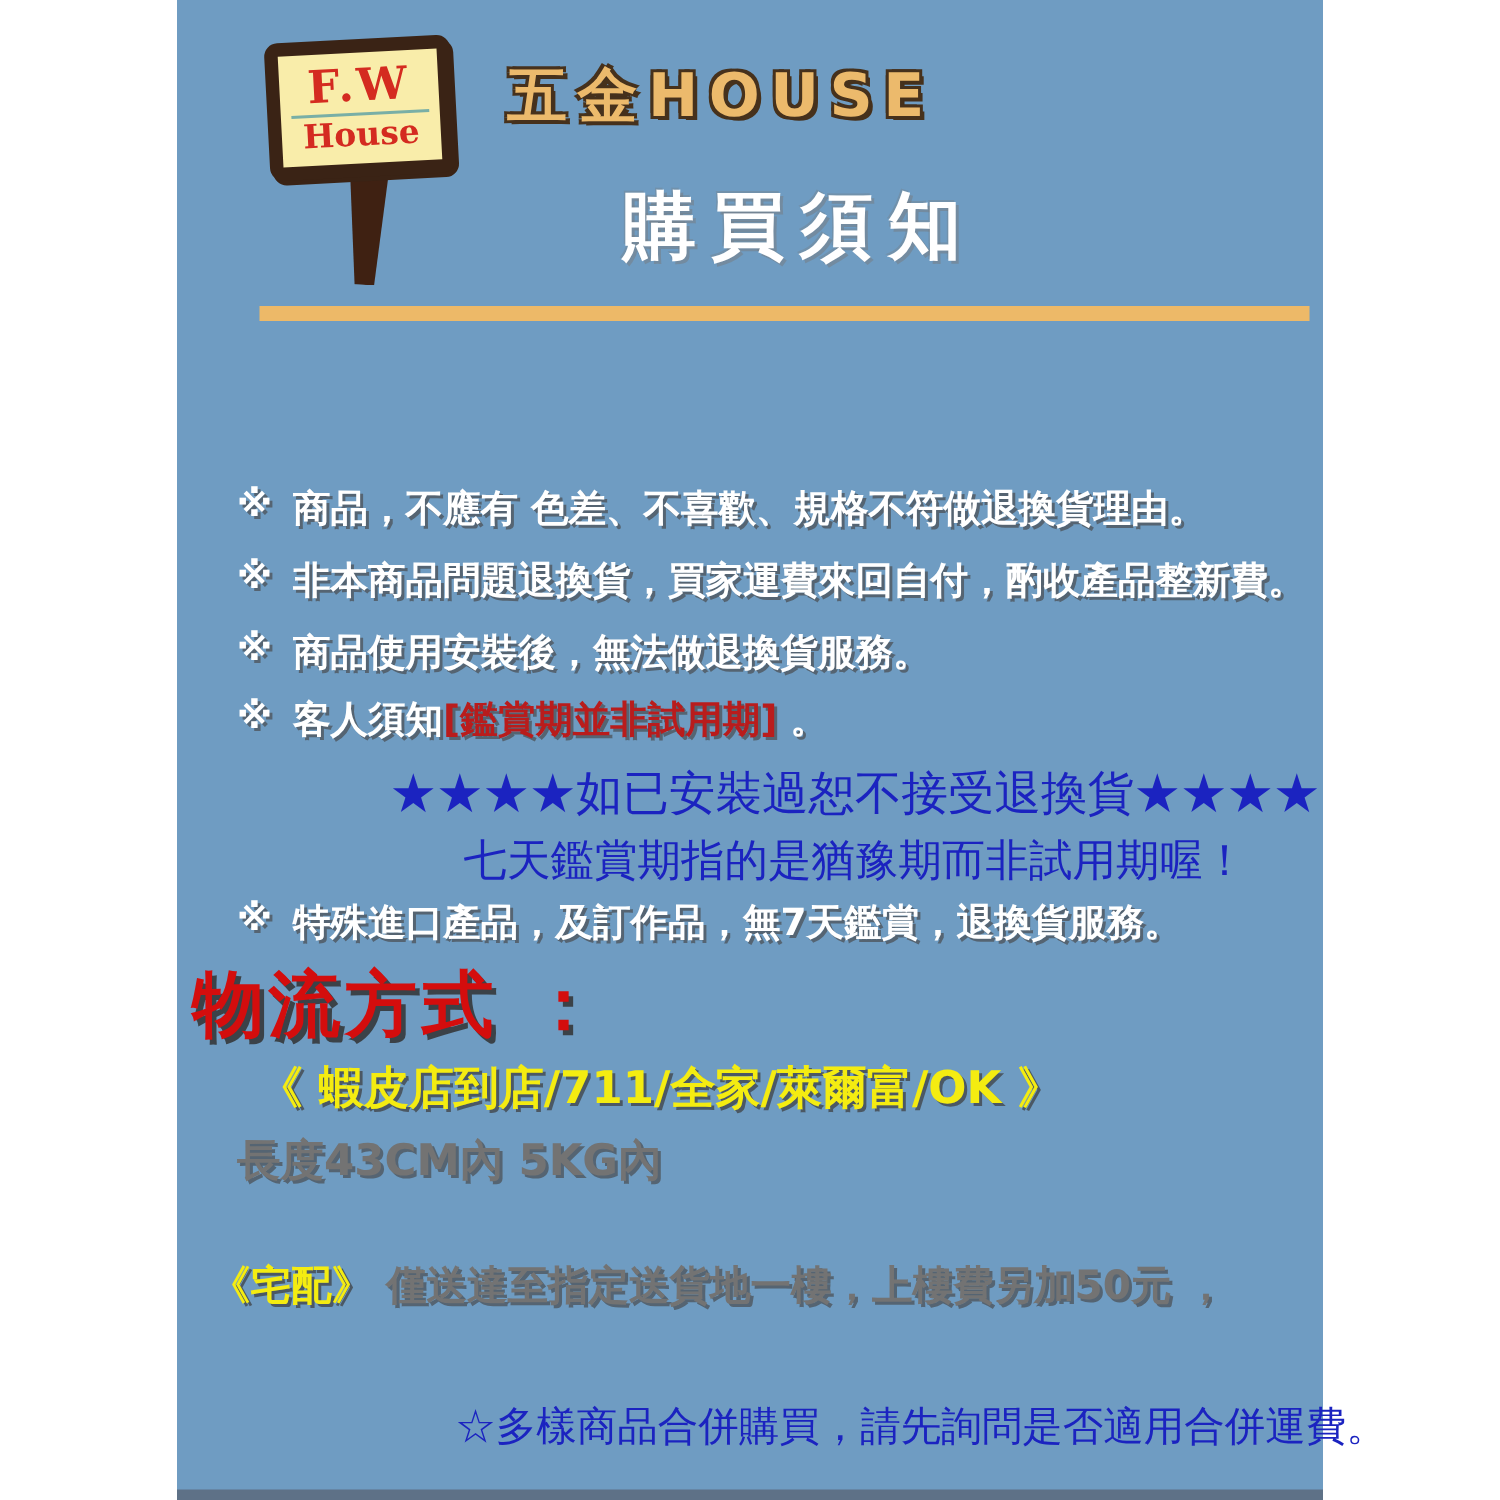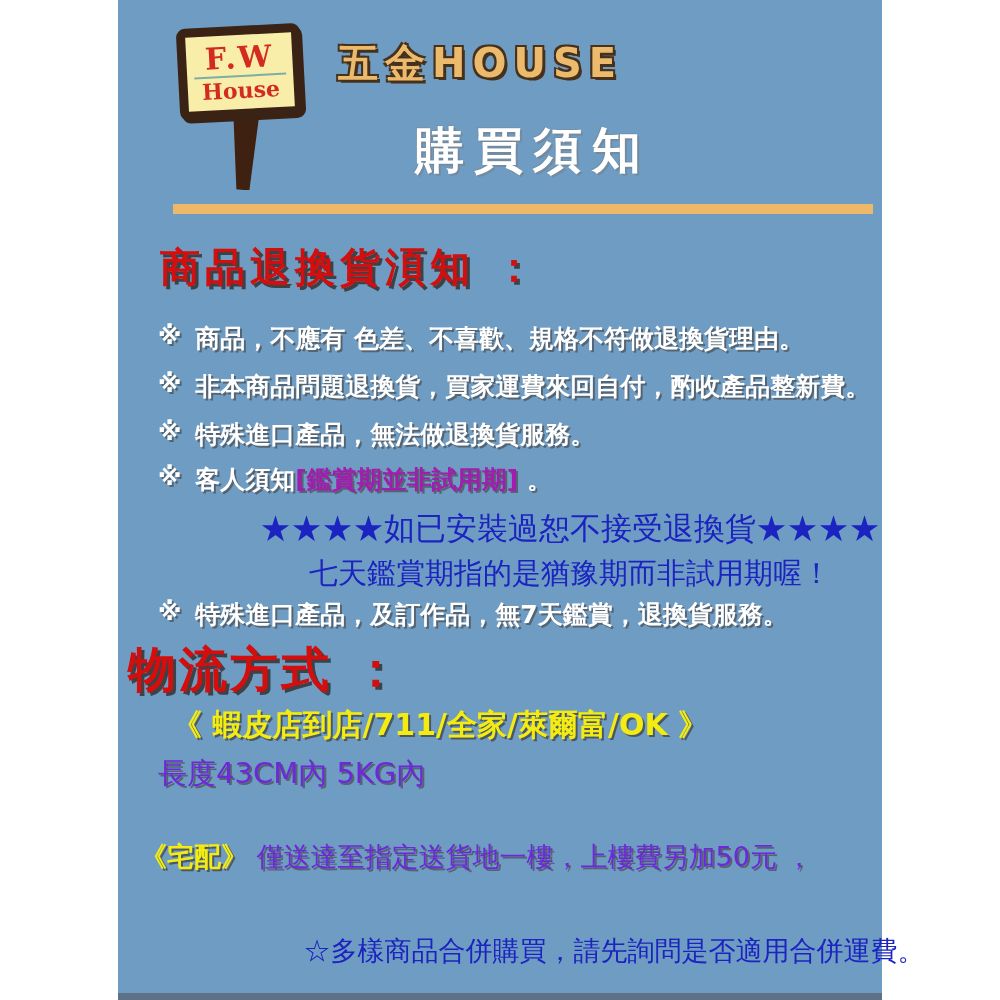--- a/index.html
+++ b/index.html
@@ -67,39 +67,39 @@
   .rh1{left:160px;top:240px;font-size:40px;letter-spacing:5px;}
   .rh2{left:128px;top:638px;font-size:48px;letter-spacing:3px;}
 
   
   .bullet{
     position:absolute;left:158px;display:flex;gap:14px;white-space:nowrap;
     color:#ffffff;font-weight:bold;font-size:25px;
     text-shadow:2px 2px 0 rgba(70,70,70,.65);
   }
   .bullet .mark{font-size:24px;}
-  .hl-orange{color:#a21caf;}
+  .hl-orange{color:#b91c1c;}
 
   
   .blue-line{
     position:absolute;left:118px;width:904px;text-align:center;
     color:#1b23c0;font-family:"DejaVu Serif","Liberation Serif",serif;
     font-weight:500;white-space:nowrap;
   }
   .stars{top:508px;font-size:31px;}
   .note{top:554px;font-size:29px;}
   .combine{top:933px;font-size:27px;padding-left:44px;}
 
   
   .yellow-text{
     color:#f4ec11;font-weight:bold;
     text-shadow:2px 2px 0 rgba(60,60,60,.7);
   }
   .white-text{
-    color:#6d28d9;font-weight:normal;
+    color:#737373;font-weight:bold;
     text-shadow:2px 2px 0 rgba(70,70,70,.65);
   }
   .stores{position:absolute;left:172px;top:705px;font-size:30px;white-space:nowrap;}
   .size-limit{position:absolute;left:158px;top:754px;font-size:29px;white-space:nowrap;}
   .home-line{position:absolute;font-size:27px;white-space:nowrap;}
   .home1{left:140px;top:797px;}
   .home2{left:140px;top:839px;text-align:center;}
   .home2cont{left:152px;top:891px;font-size:27px;}
 </style>
 </head>
@@ -114,35 +114,34 @@
       <div class="sign-fw">F.W</div>
       <div class="sign-rule"></div>
       <div class="sign-house">House</div>
     </div>
   </div>
 
   <div class="title">五金HOUSE</div>
   <div class="subtitle">購買須知</div>
   <div class="divider"></div>
 
-  <div class="red-heading rh1">商品退換貨湏知 ：</div>
 
   <div class="bullet" style="top:322px;">
     <span class="mark">※</span>
     <span>商品，不應有 色差、不喜歡、規格不符做退換貨理由。</span>
   </div>
 
   <div class="bullet" style="top:370px;">
     <span class="mark">※</span>
     <span>非本商品問題退換貨，買家運費來回自付，酌收產品整新費。</span>
   </div>
 
   <div class="bullet" style="top:418px;">
     <span class="mark">※</span>
-    <span>特殊進口產品，無法做退換貨服務。</span>
+    <span>商品使用安裝後，無法做退換貨服務。</span>
   </div>
 
   <div class="bullet" style="top:463px;">
     <span class="mark">※</span>
     <span><span>客人須知</span><span class="hl-orange">[鑑賞期並非試用期]</span><span> 。</span></span>
   </div>
 
   <div class="blue-line stars">★★★★如已安裝過恕不接受退換貨★★★★</div>
   <div class="blue-line note">七天鑑賞期指的是猶豫期而非試用期喔！</div>
 

